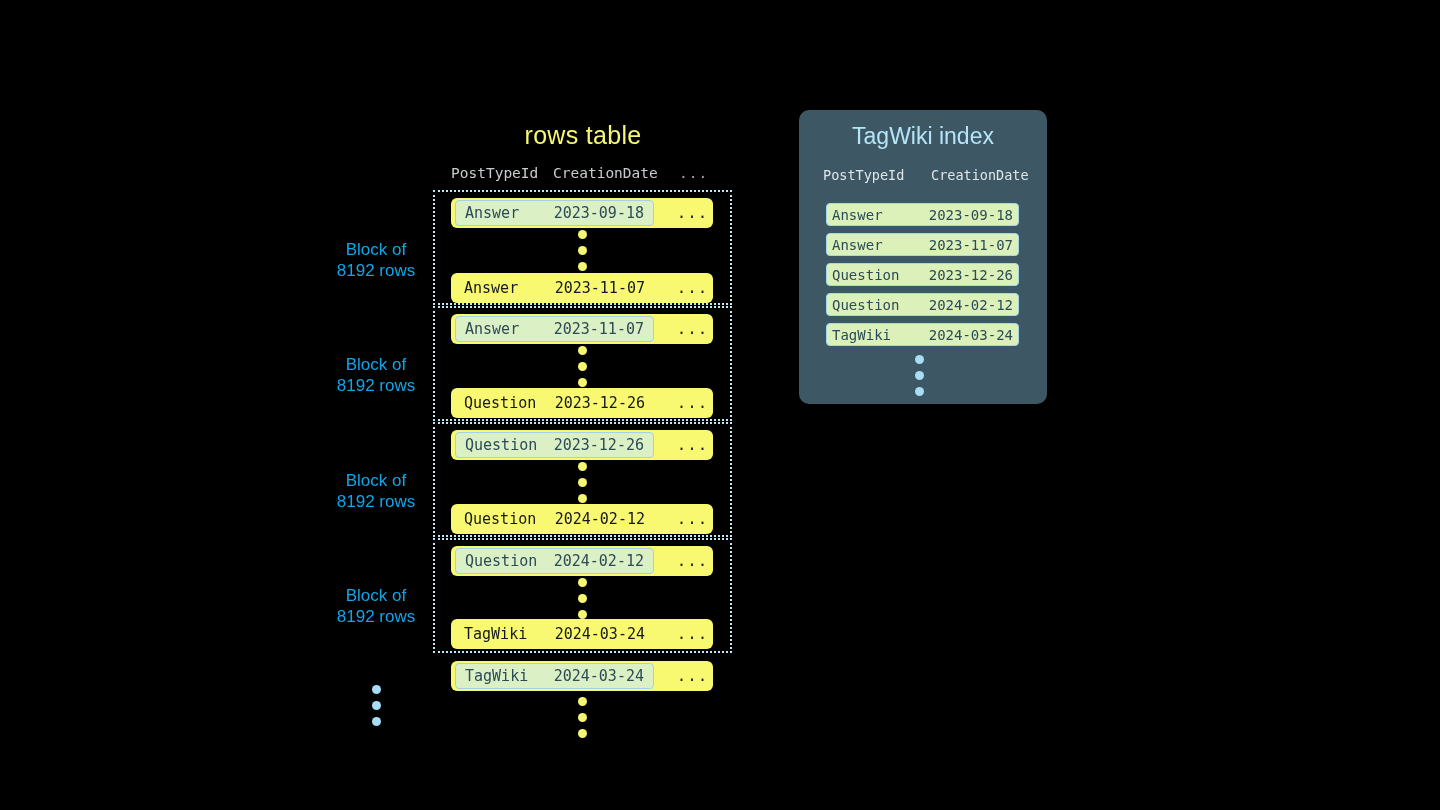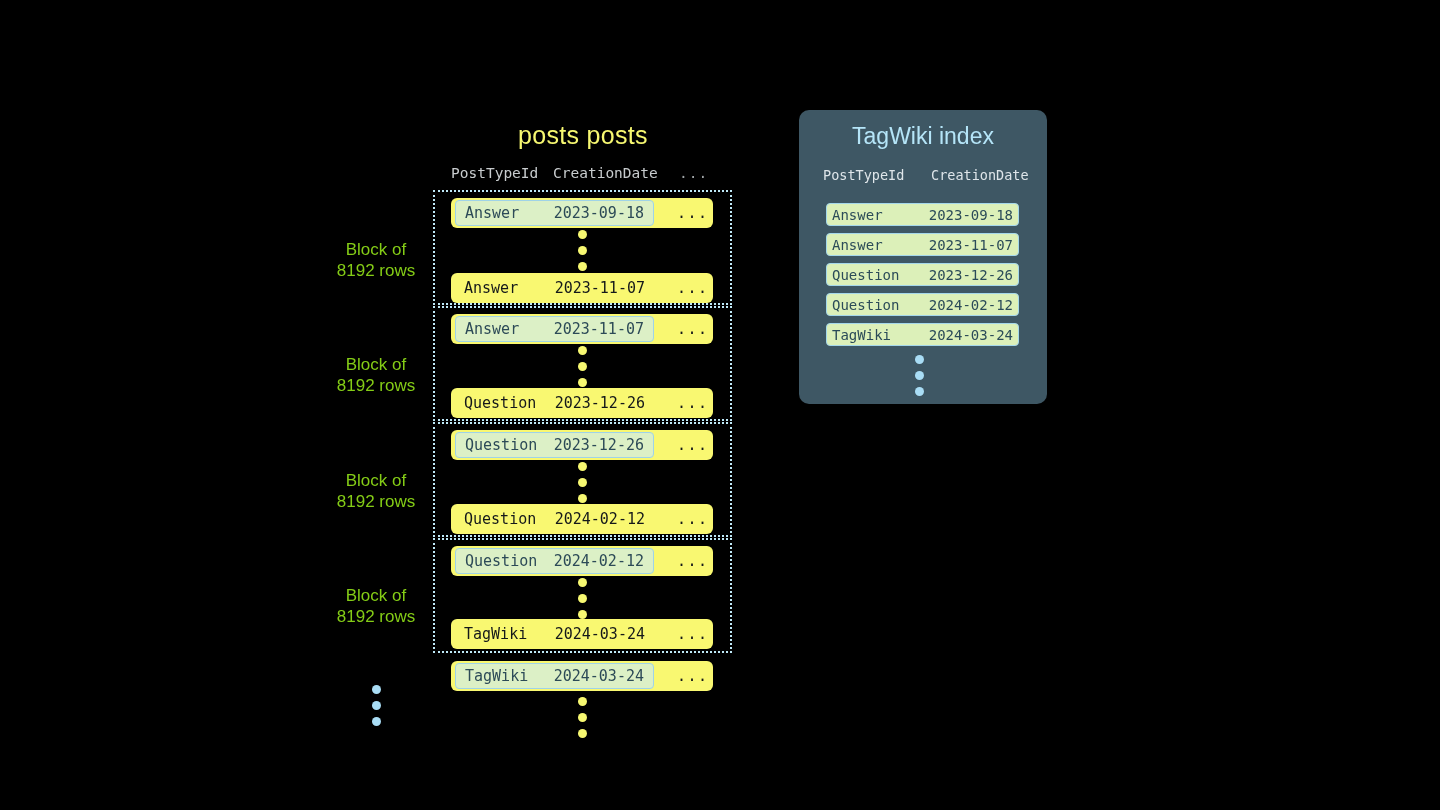--- a/index.html
+++ b/index.html
@@ -66,21 +66,21 @@
     border: 2.5px dotted #bfe9f7;
     box-sizing: border-box;
   }
   .block-label {
     position: absolute;
     width: 150px;
     text-align: center;
     left: 301px;
     font-size: 17px;
     line-height: 21px;
-    color: #84cc16;
+    color: #0ea5e9;
   }
 
   
   .row {
     position: absolute;
     left: 451px;
     width: 262px;
     height: 30px;
     background: #f9f871;
     border-radius: 6px;
@@ -193,21 +193,21 @@
   .idx-row .ic-date {
     position: absolute; right: 5px; top: 50%;
     transform: translateY(-50%); white-space: nowrap;
   }
 </style>
 </head>
 <body>
 
 <div id="posts-table-group">
 
-  <div id="posts-table-title">posts posts</div>
+  <div id="posts-table-title">rows table</div>
 
   <div id="posts-col-headers">
     <span class="ch-type">PostTypeId</span>
     <span class="ch-date">CreationDate</span>
     <span class="ch-more">...</span>
   </div>
 
   <div class="block" style="top:190px; height:115px;"></div>
   <div class="block-label" style="top:239px;">
     <div>Block of</div>

